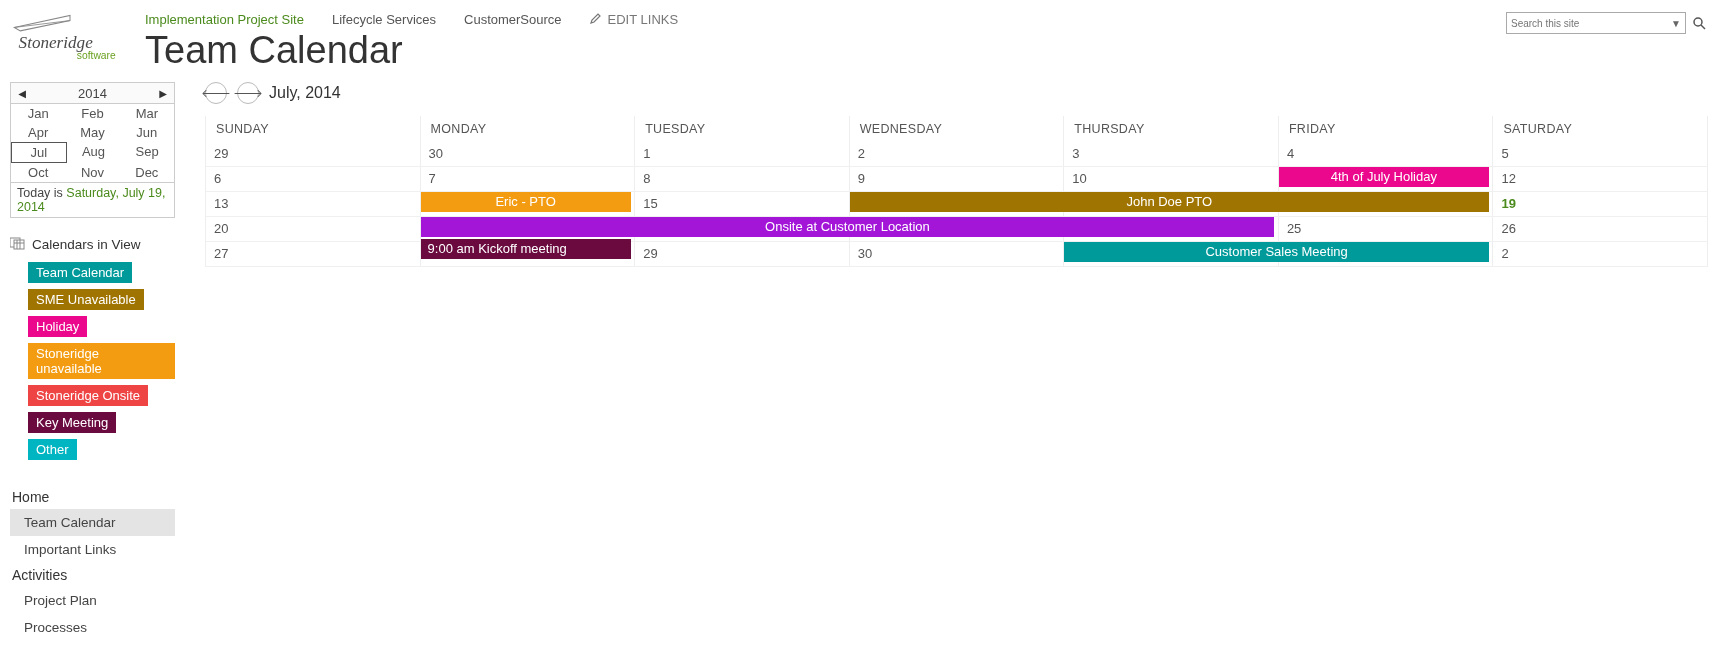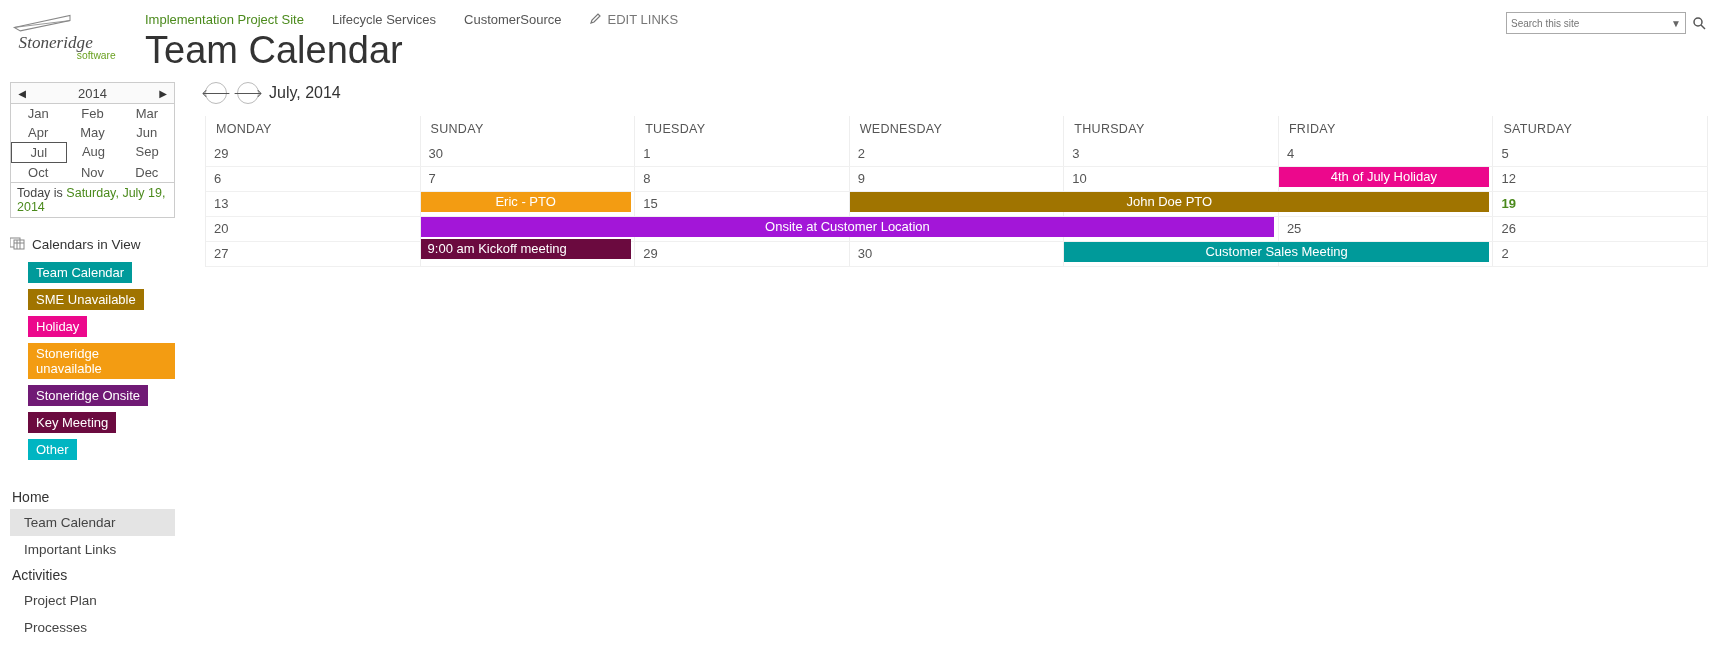--- a/index.html
+++ b/index.html
@@ -157,21 +157,21 @@
           <line x1="10" y1="4" x2="10" y2="13" stroke="#888"></line>
         </svg>
       </span>
       <span>Calendars in View</span>
     </div>
     <div class="cal-legend" id="cal-legend">
         <div class="legend-row"><span class="cal-legend-item" style="background: rgb(0, 154, 154);">Team Calendar</span></div>
         <div class="legend-row"><span class="cal-legend-item" style="background: rgb(160, 116, 0);">SME Unavailable</span></div>
         <div class="legend-row"><span class="cal-legend-item" style="background: rgb(236, 8, 140);">Holiday</span></div>
         <div class="legend-row"><span class="cal-legend-item" style="background: rgb(243, 156, 18);">Stoneridge unavailable</span></div>
-        <div class="legend-row"><span class="cal-legend-item" style="background: #701a75;">Stoneridge Onsite</span></div>
+        <div class="legend-row"><span class="cal-legend-item" style="background: #ef4444;">Stoneridge Onsite</span></div>
         <div class="legend-row"><span class="cal-legend-item" style="background: rgb(107, 10, 63);">Key Meeting</span></div>
         <div class="legend-row"><span class="cal-legend-item" style="background: rgb(0, 181, 194);">Other</span></div>
       </div>
 
     <div class="side-nav" id="side-nav">
         <div class="side-nav-head">Home</div>
         <div class="side-nav-item sel">Team Calendar</div>
         <div class="side-nav-item">Important Links</div>
         <div class="side-nav-head">Activities</div>
         <div class="side-nav-item">Project Plan</div>
@@ -180,22 +180,22 @@
   </div>
 
   <div class="content">
     <div class="cal-header">
       <div class="nav-arrow">🡐</div>
       <div class="nav-arrow">🡒</div>
       <div class="cal-month-label">July, 2014</div>
     </div>
     <div class="cal-grid">
       <div class="cal-head-row" id="cal-head-row">
+          <div class="cal-head-cell">SUNDAY</div>
           <div class="cal-head-cell">MONDAY</div>
-          <div class="cal-head-cell">SUNDAY</div>
           <div class="cal-head-cell">TUESDAY</div>
           <div class="cal-head-cell">WEDNESDAY</div>
           <div class="cal-head-cell">THURSDAY</div>
           <div class="cal-head-cell">FRIDAY</div>
           <div class="cal-head-cell">SATURDAY</div>
         </div>
       <div id="cal-body">
           <div class="cal-week">
             <div class="cal-daynum-row">
               <div class="cal-daynum">29</div>

